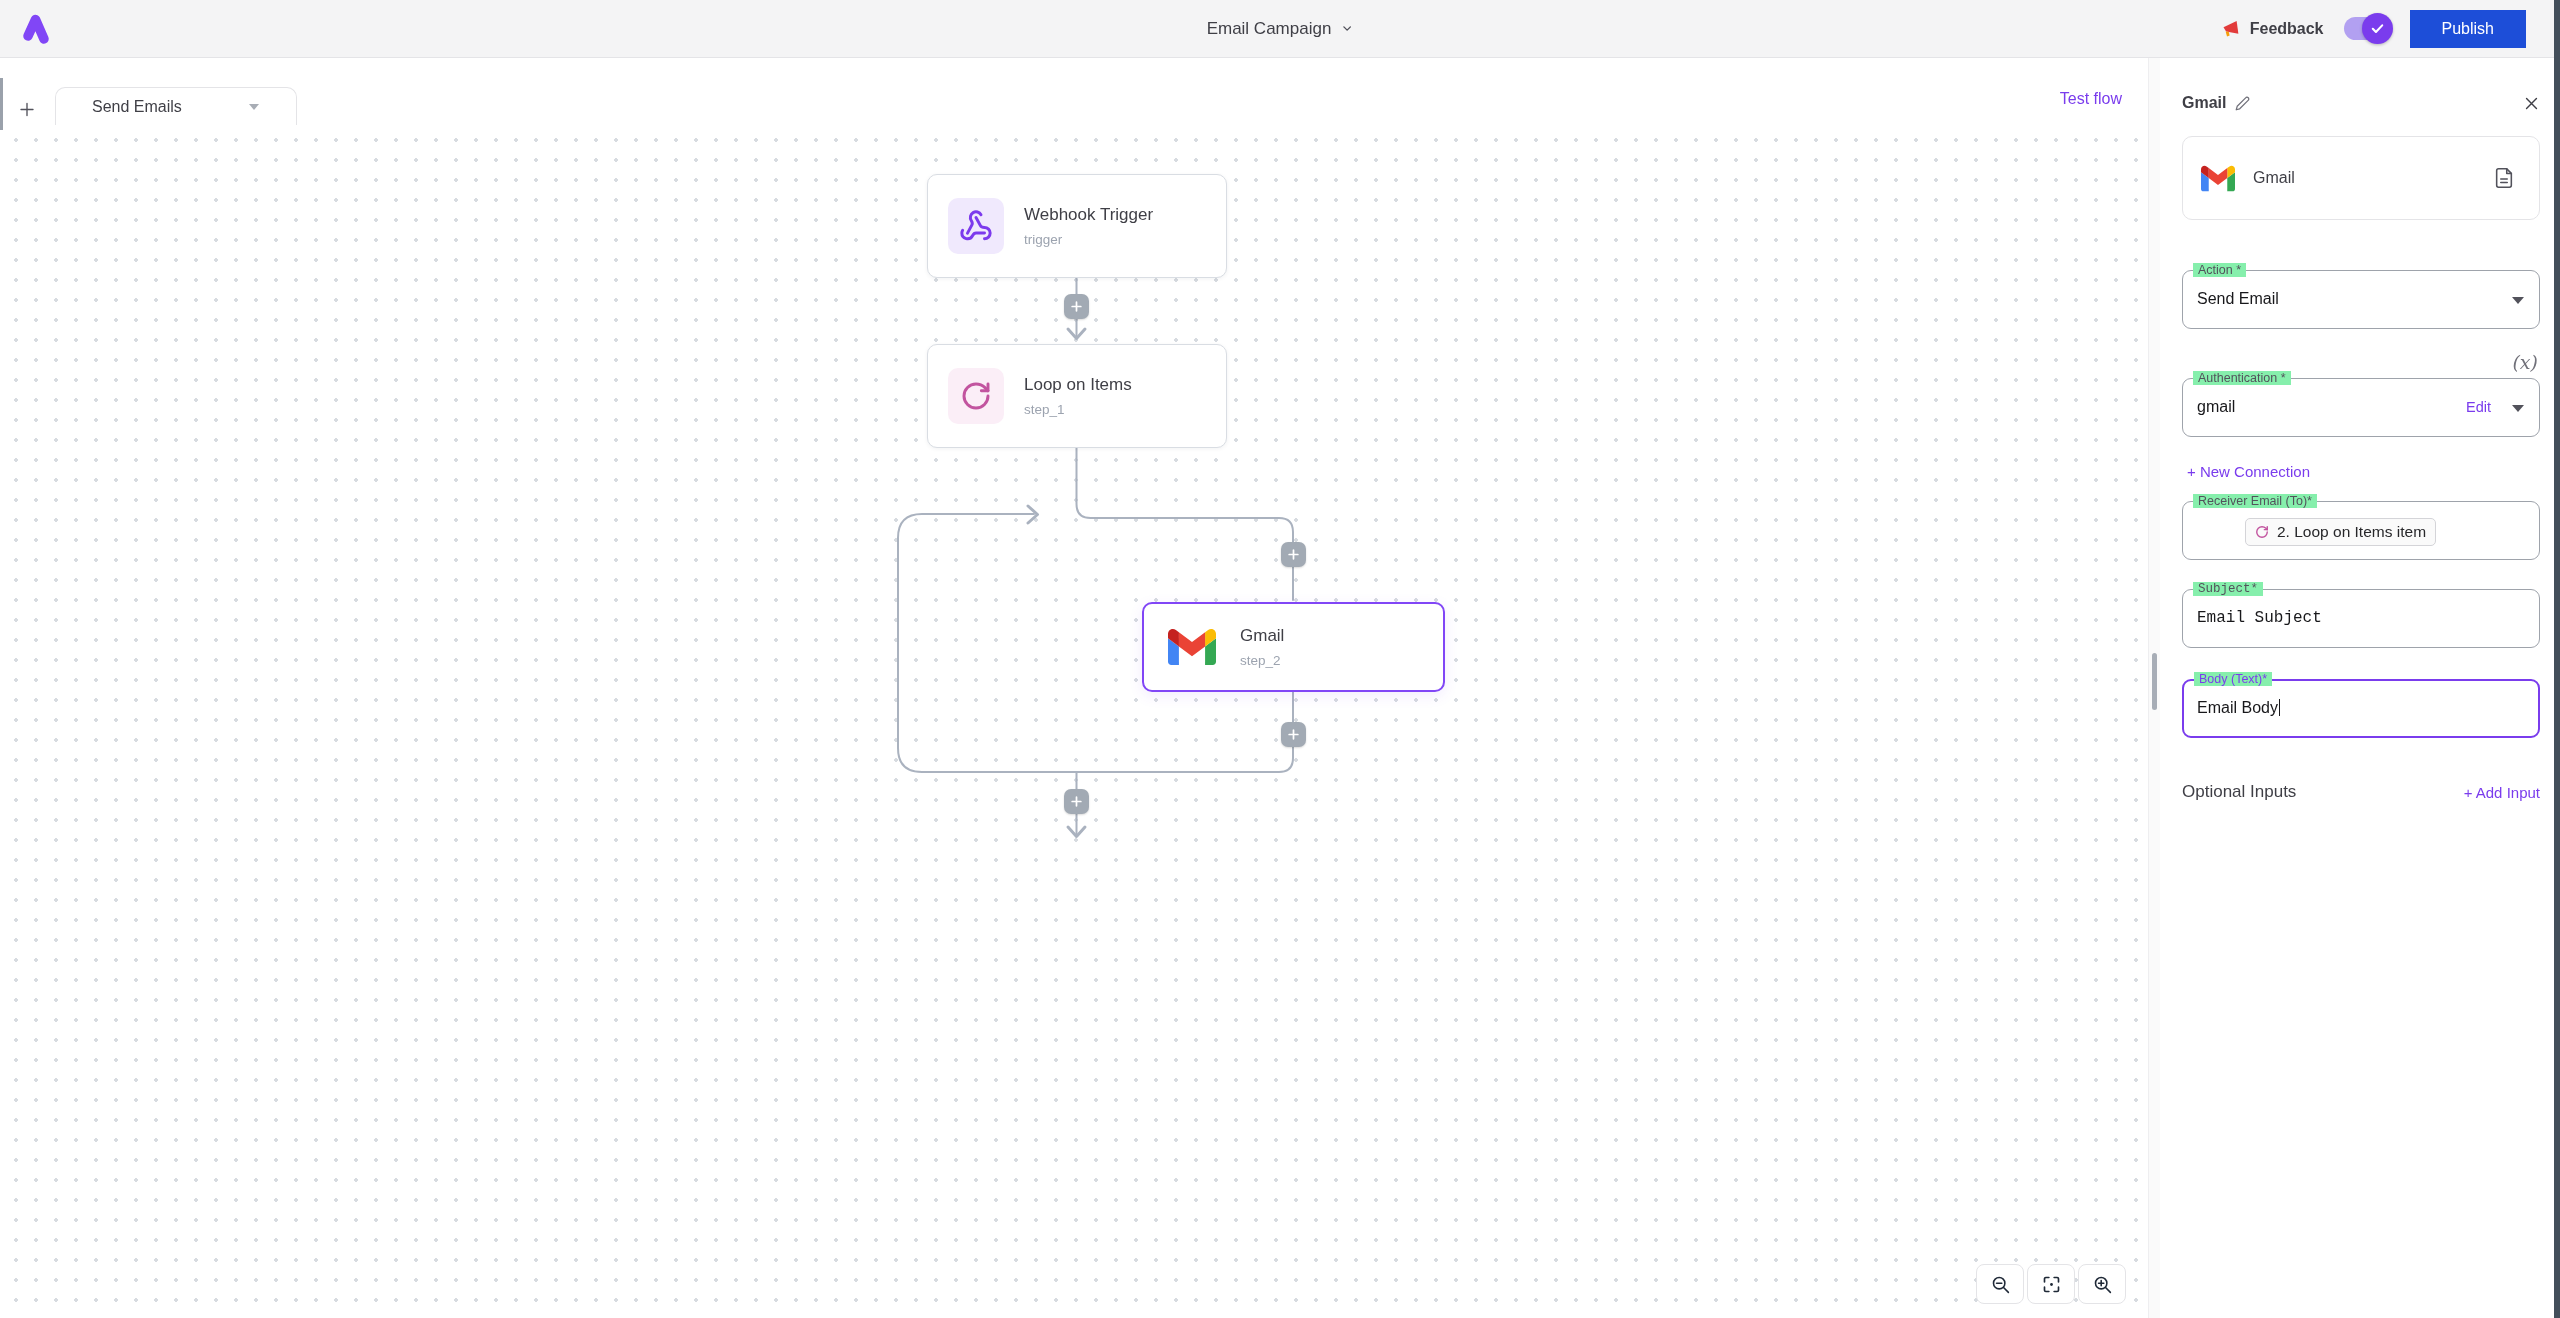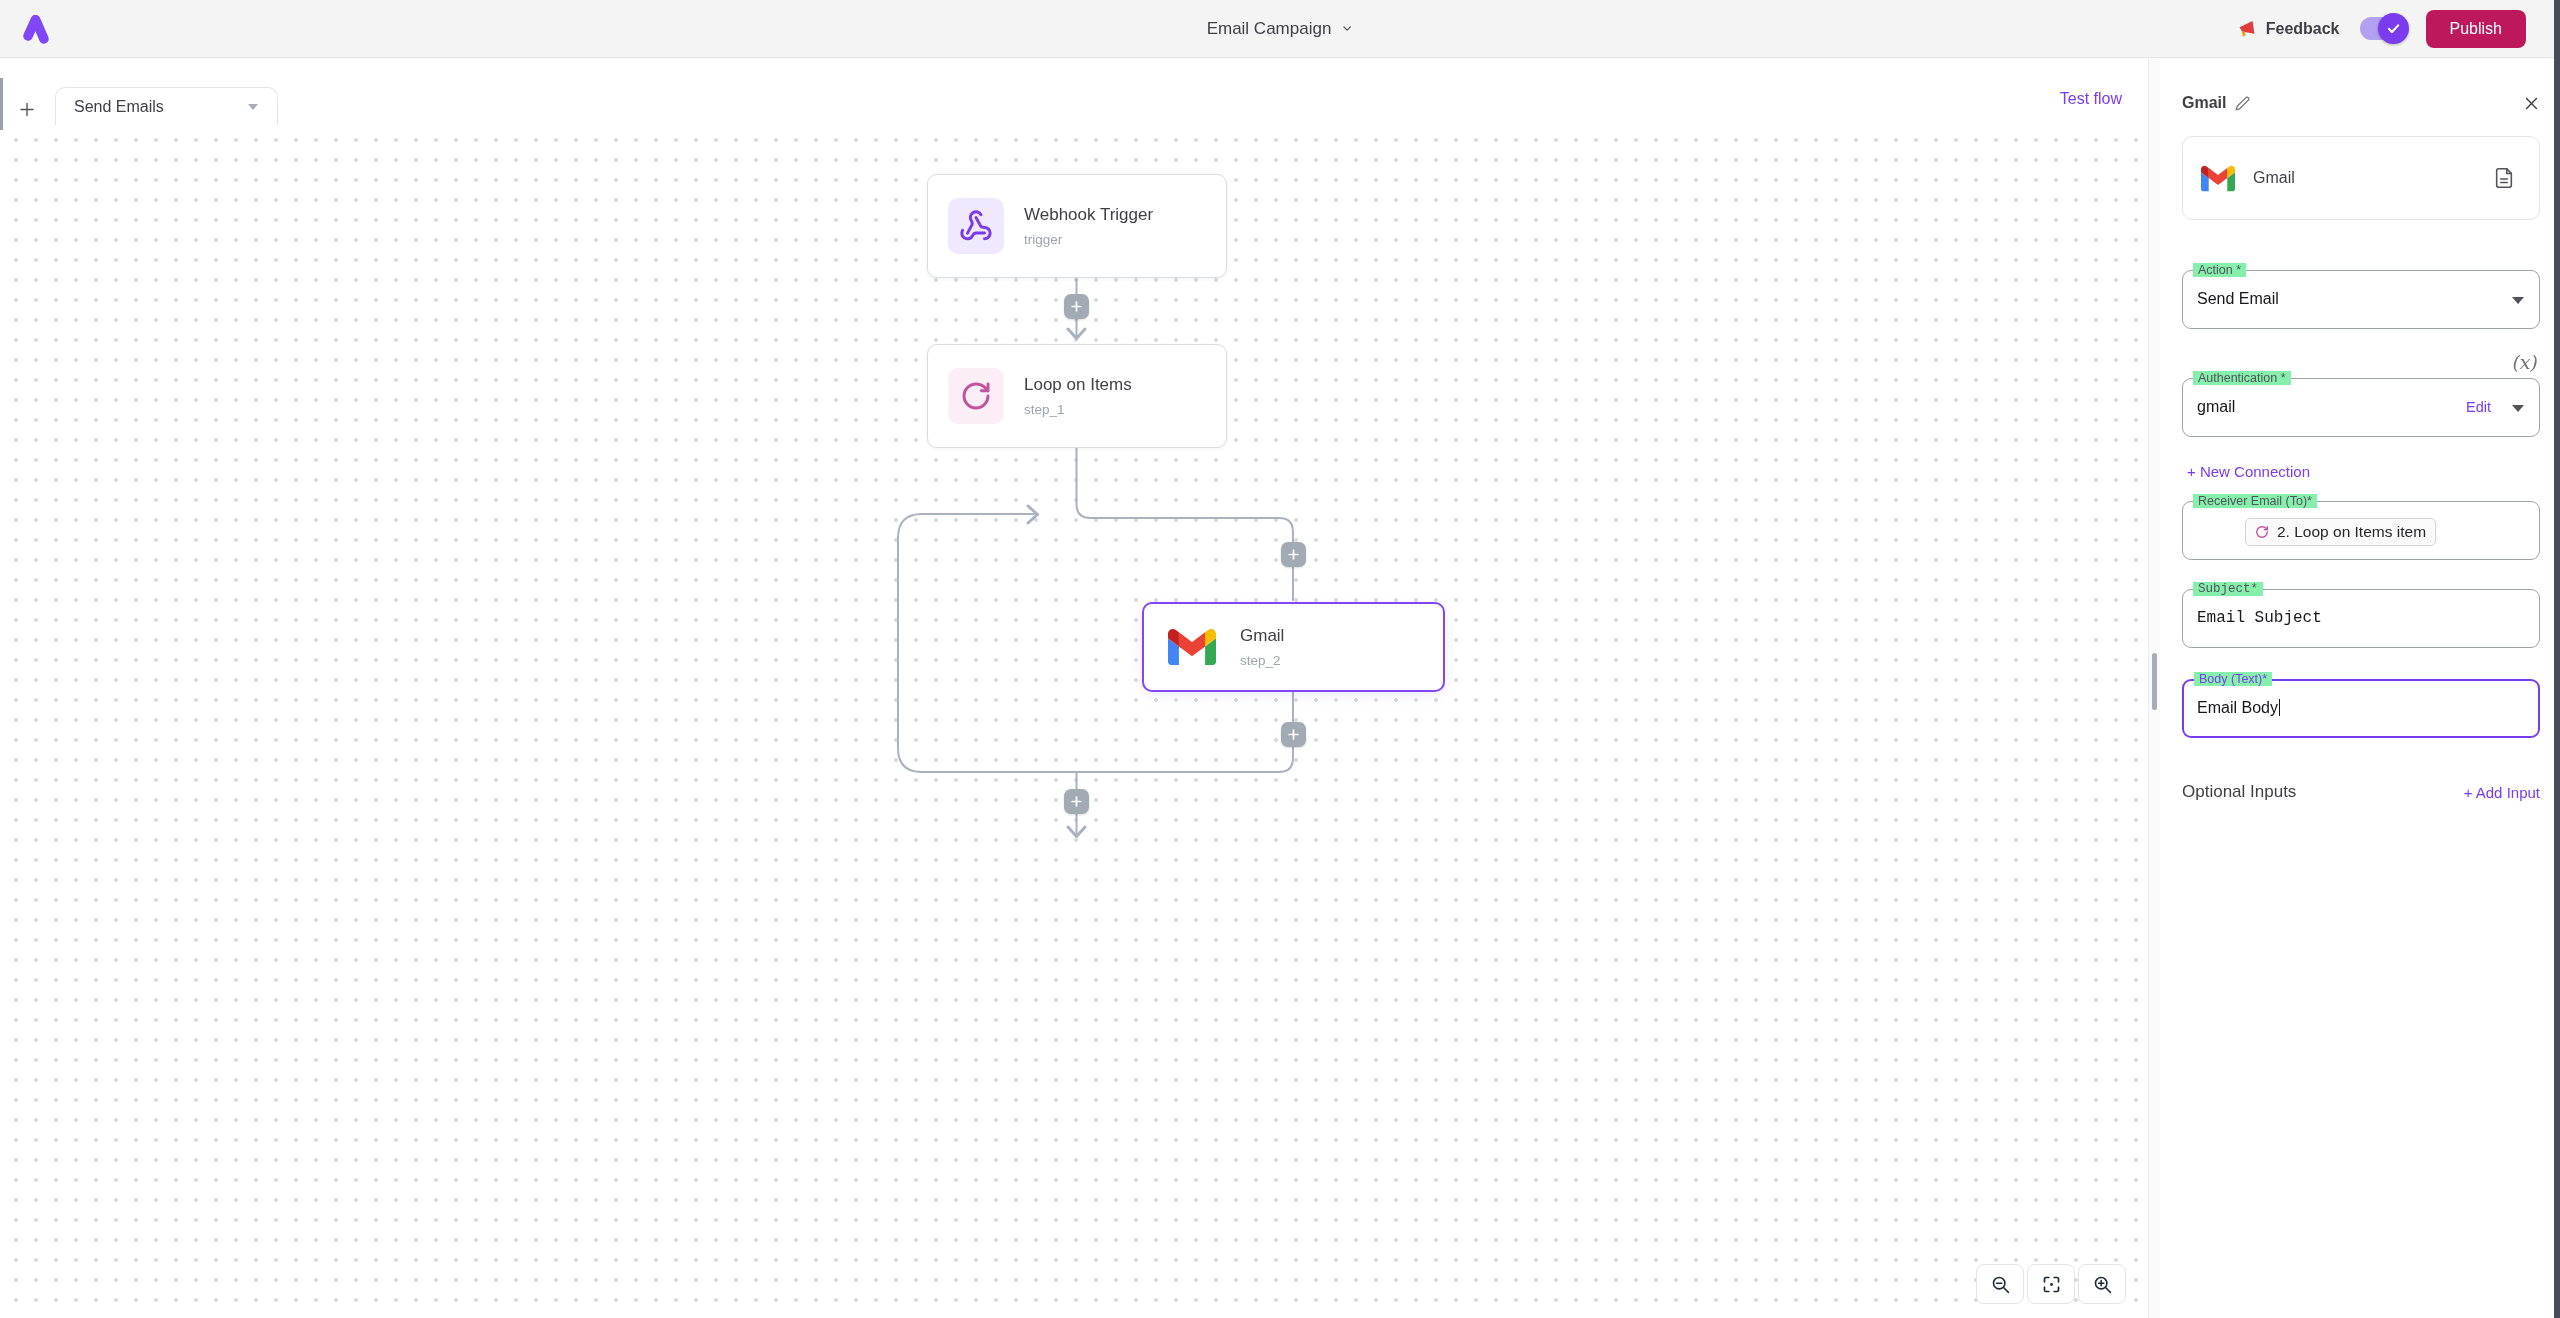--- a/index.html
+++ b/index.html
@@ -24,46 +24,46 @@
   }
   .header-right { margin-left:auto; display:flex; align-items:center; gap:20px; padding-right:14px; }
   .feedback { display:flex; align-items:center; gap:9px; font-size:16px; font-weight:700; color:#3f3f46; cursor:pointer; }
   .toggle { width:46px; height:23px; border-radius:12px; background:#b2a0f1; position:relative; cursor:pointer; }
   .toggle-thumb {
     position:absolute; right:-3px; top:-4px; width:31px; height:31px; border-radius:50%;
     background:#7a3ced; display:flex; align-items:center; justify-content:center;
     box-shadow:0 1px 3px rgba(0,0,0,.25);
   }
   .publish-btn {
-    background:#be185d; color:#fff; border:none; border-radius:8px;
-    padding:10px 24px; font-size:16px; font-weight:500; cursor:pointer;
+    background:#1d4ed8; color:#fff; border:none; border-radius:0;
+    padding:10px 32px; font-size:16px; font-weight:500; cursor:pointer;
     font-family:"Liberation Sans", sans-serif;
   }
 
   
   .main { flex:1; display:flex; min-height:0; }
 
   
   .canvas { width:2148px; flex:0 0 2148px; position:relative; background:#fff; overflow:hidden; }
   .canvas-dots {
     position:absolute; left:0; right:0; top:66px; bottom:0;
     background-image:radial-gradient(circle,#d7dbe0 1.7px, transparent 1.7px);
     background-size:20px 20px; background-position:6px 6px;
   }
   .canvas-topbar { position:absolute; top:0; left:0; right:0; height:66px; background:#fff; z-index:6; }
   .left-edge-handle { position:absolute; left:0; top:20px; width:3px; height:52px; background:#9aa1ab; z-index:7; }
   .add-flow-btn {
     position:absolute; left:12px; top:36px; width:30px; height:30px; z-index:7;
     display:flex; align-items:center; justify-content:center; color:#52525b; cursor:pointer; background:transparent; border:none;
   }
   .flow-tab {
-    position:absolute; left:55px; top:29px; height:38px; width:223px; z-index:7;
+    position:absolute; left:55px; top:29px; height:38px; width:242px; z-index:7;
     background:#fff; border:1px solid #e4e4e7; border-bottom:none;
     border-radius:10px 10px 0 0; display:flex; align-items:center;
-    padding:0 18px; font-size:16px; color:#3f3f46; cursor:pointer;
+    padding:0 36px; font-size:16px; color:#3f3f46; cursor:pointer;
   }
   .flow-tab .tab-caret { margin-left:auto; }
   .test-flow-link {
     position:absolute; right:26px; top:32px; z-index:7;
     color:#7a3ced; font-size:16px; font-weight:500; cursor:pointer;
   }
 
   .flow-svg { position:absolute; left:0; top:0; width:2148px; height:1260px; z-index:2; }
 
   .node {

